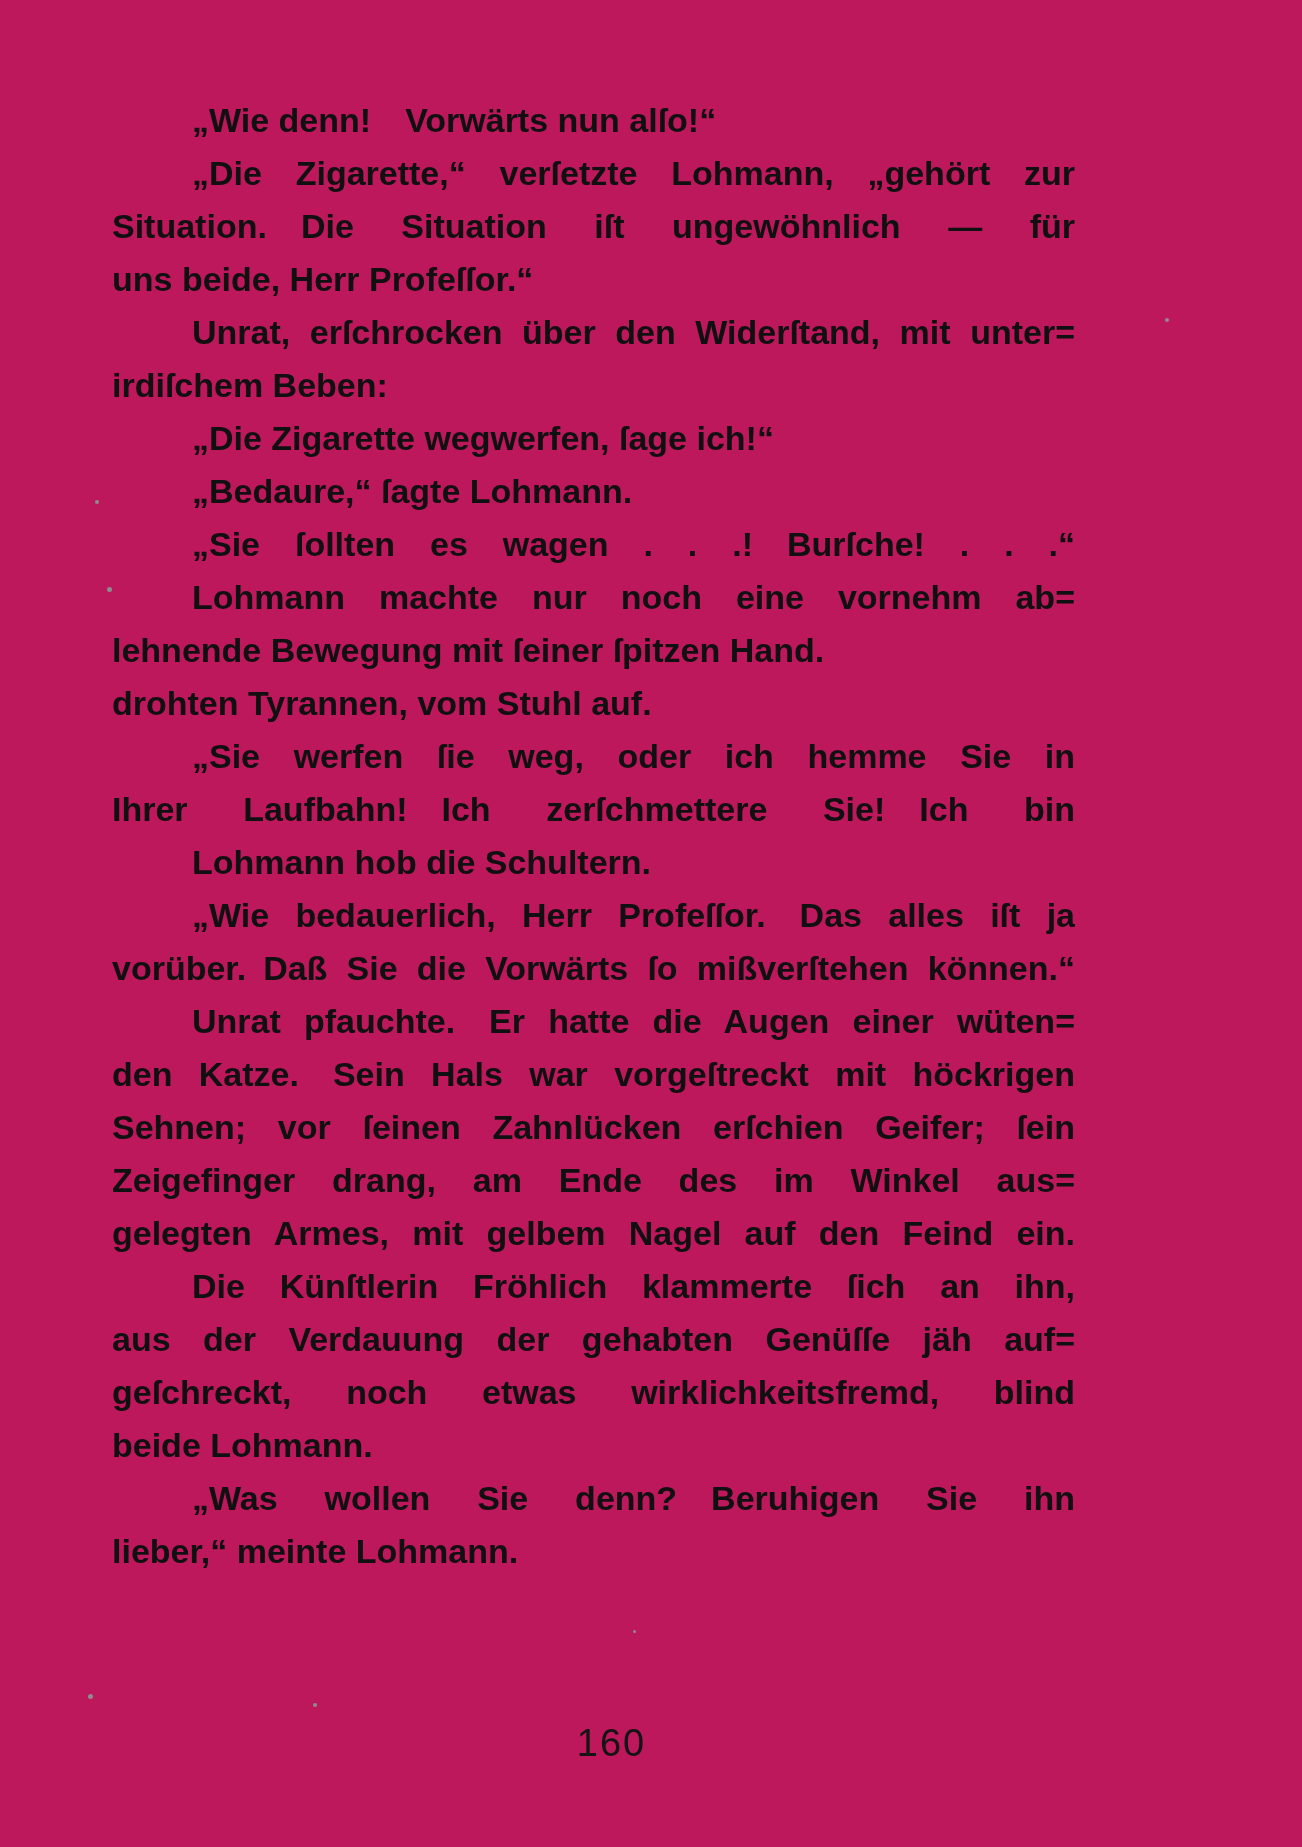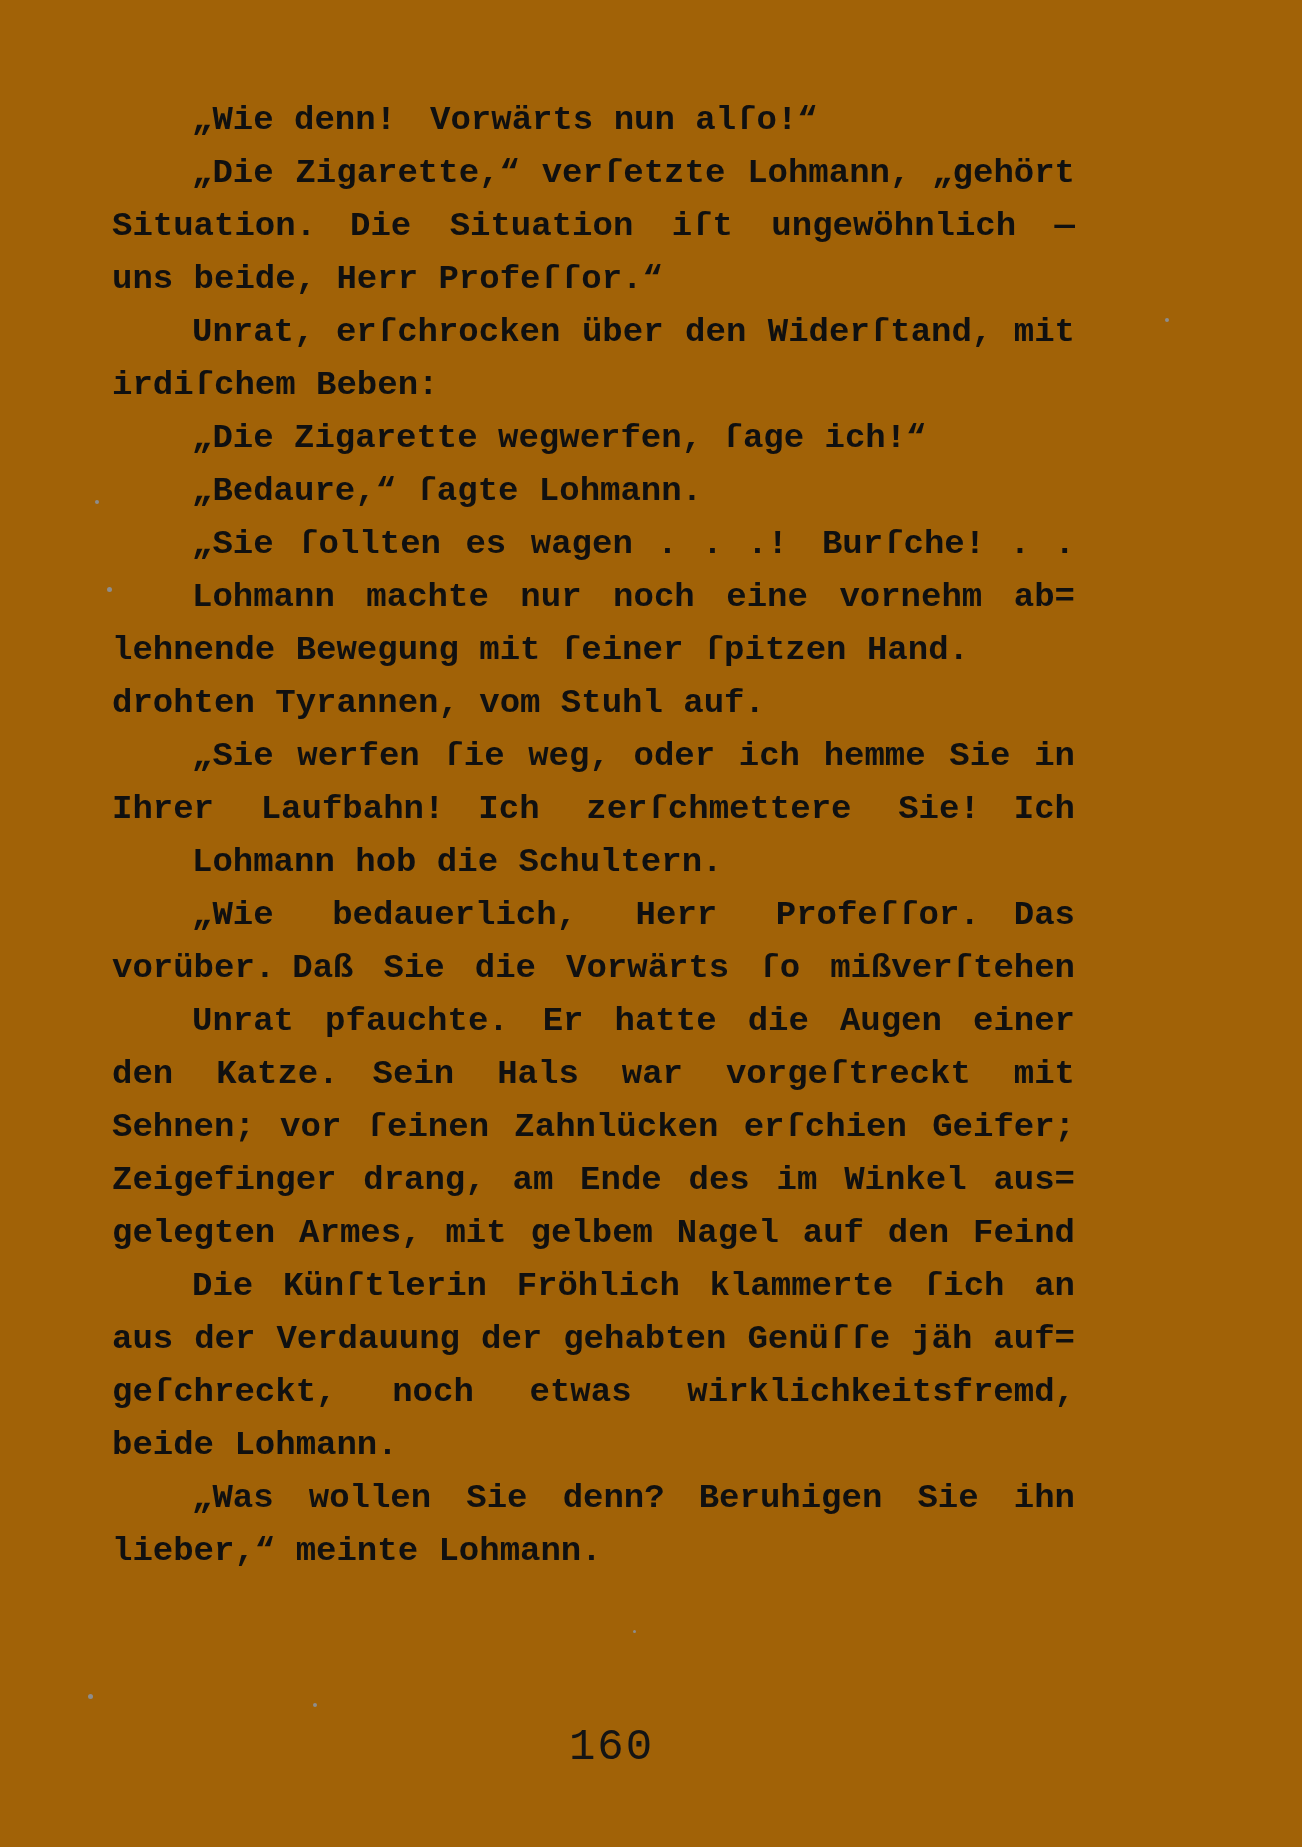--- a/index.html
+++ b/index.html
@@ -1,20 +1,20 @@
 <!DOCTYPE html>
 <html><head>
 <meta charset="utf-8">
 <style>
   html,body{margin:0;padding:0;background:#ffffff;}
   .page{
     position:relative;
     width:1302px;height:1847px;
-    background:#a16207;
-    font-family:Liberation Mono, monospace;
+    background:#be185d;
+    font-family:Liberation Sans, sans-serif;
     color:#101010;
     overflow:hidden;
   }
   .text-block{
     position:absolute;left:112px;top:94px;width:963px;
   }
   .line{
     height:53px;
     line-height:53px;
     font-size:34px;
@@ -25,21 +25,21 @@
   .line.indent{padding-left:80px;}
   .line.justify{
     text-align:justify;
     text-align-last:justify;
     text-justify:inter-word;
   }
   .page-number{
     position:absolute;
     left:130px;top:1722px;width:963px;
     text-align:center;
-    font-size:44px;
+    font-size:38px;
     font-weight:normal;
     letter-spacing:2px;
     color:#141414;
   }
   .speck{
     position:absolute;
     background:#8d8d8d;
     border-radius:50%;
   }
 </style>

